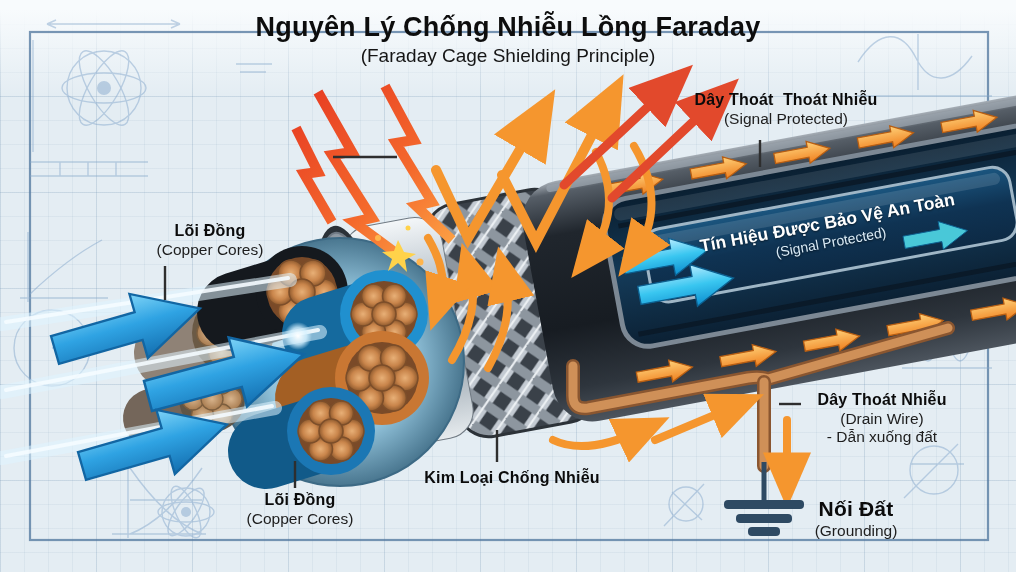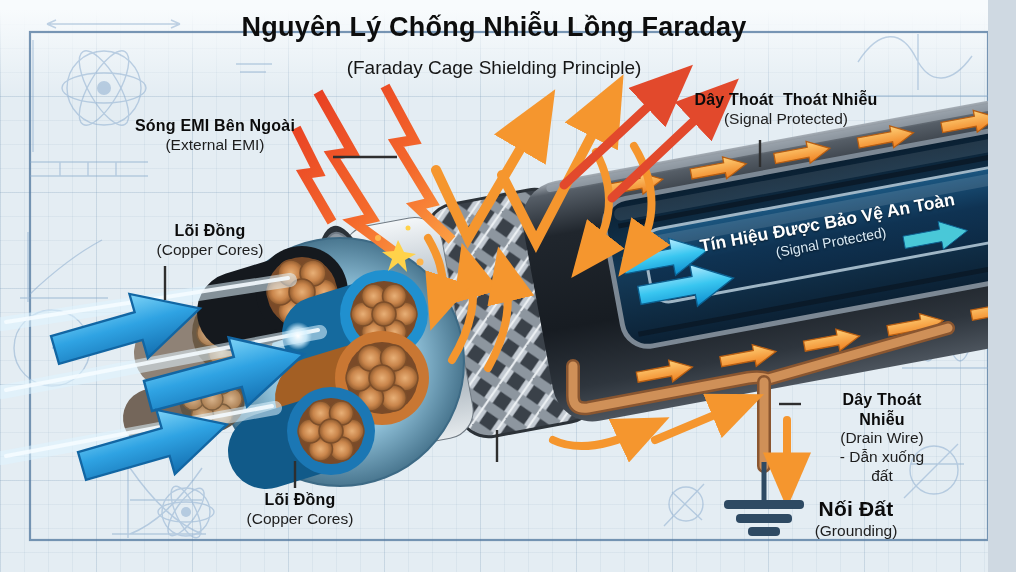--- a/index.html
+++ b/index.html
@@ -6,33 +6,34 @@
   #canvas{
     position:relative;width:988px;height:572px;overflow:hidden;
     font-family:"Liberation Sans",sans-serif;
     background-color:#e4edf3;
     background-image:
       linear-gradient(rgba(120,152,184,.18) 1px, transparent 1px),
       linear-gradient(90deg, rgba(120,152,184,.18) 1px, transparent 1px),
       linear-gradient(rgba(120,152,184,.10) 1px, transparent 1px),
       linear-gradient(90deg, rgba(120,152,184,.10) 1px, transparent 1px);
     background-size:96px 96px,96px 96px,24px 24px,24px 24px;
+    padding-left:28px;
   }
   #topglow{position:absolute;left:0;top:0;width:100%;height:95px;
     background:linear-gradient(#f8fbfd 10%,rgba(248,251,253,0));pointer-events:none;}
   svg{position:absolute;left:0;top:0;}
   .lbl{position:absolute;text-align:center;transform:translateX(-50%);line-height:1.22;color:#0b0b0b;}
   .vi{font-weight:700;font-size:16px;letter-spacing:.2px;color:#0b0b0b;}
   .vi.pre{white-space:pre;}
   .en{font-size:15.5px;font-weight:400;color:#1d1d1d;}
   .note{font-size:15.5px;font-weight:400;color:#1d1d1d;}
   #title-block{position:absolute;left:50%;top:12px;transform:translateX(-50%);
     text-align:center;width:700px;}
   #title-block .t1{font-size:27px;font-weight:800;color:#0d0d0d;letter-spacing:.2px;}
-  #title-block .t2{font-size:19px;font-weight:400;color:#151515;margin-top:14px;}
+  #title-block .t2{font-size:19px;font-weight:400;color:#151515;margin-top:2px;}
   #banner-text{position:absolute;left:829px;top:232px;width:max-content;text-align:center;
     transform:translate(-50%,-50%) rotate(-10.5deg);line-height:1.25;}
   #banner-text .b1{font-size:17.5px;font-weight:700;color:#ffffff;
     text-shadow:0 1px 2px rgba(0,0,0,.55);}
   #banner-text .b2{font-size:14px;font-weight:400;color:#d9eaf5;
     text-shadow:0 1px 2px rgba(0,0,0,.5);}
   .lbl-ground .vi{font-size:21px;}
 </style>
 </head>
 <body>
@@ -370,41 +371,38 @@
     <path d="M295,461 V488"></path>
     <path d="M779,404 H801"></path>
   </g>
 </svg>
 
 <div id="title-block">
   <div class="t1">Nguyên Lý Chống Nhiễu Lồng Faraday</div>
   <div class="t2">(Faraday Cage Shielding Principle)</div>
 </div>
 
-<div class="lbl" style="left:215px;top:116px">
-  <div class="vi">Sóng EMI Bên Ngoài</div>
-  <div class="en">(External EMI)</div>
-</div>
 
 <div class="lbl" style="left:210px;top:221px">
   <div class="vi">Lõi Đồng</div>
   <div class="en">(Copper Cores)</div>
 </div>
 
 <div class="lbl" style="left:786px;top:90px">
   <div class="vi pre">Dây Thoát  Thoát Nhiễu</div>
   <div class="en">(Signal Protected)</div>
 </div>
 
 <div id="banner-text">
   <div class="b1">Tín Hiệu Được Bảo Vệ An Toàn</div>
   <div class="b2">(Signal Protected)</div>
 </div>
 
 <div class="lbl" style="left:512px;top:468px">
+  <div class="vi">Kim Loại Chống Nhiễu</div>
 </div>
 
 <div class="lbl" style="left:300px;top:490px">
   <div class="vi">Lõi Đồng</div>
   <div class="en">(Copper Cores)</div>
 </div>
 
 <div class="lbl lbl-ground" style="left:856px;top:496px">
   <div class="vi">Nối Đất</div>
   <div class="en">(Grounding)</div>

